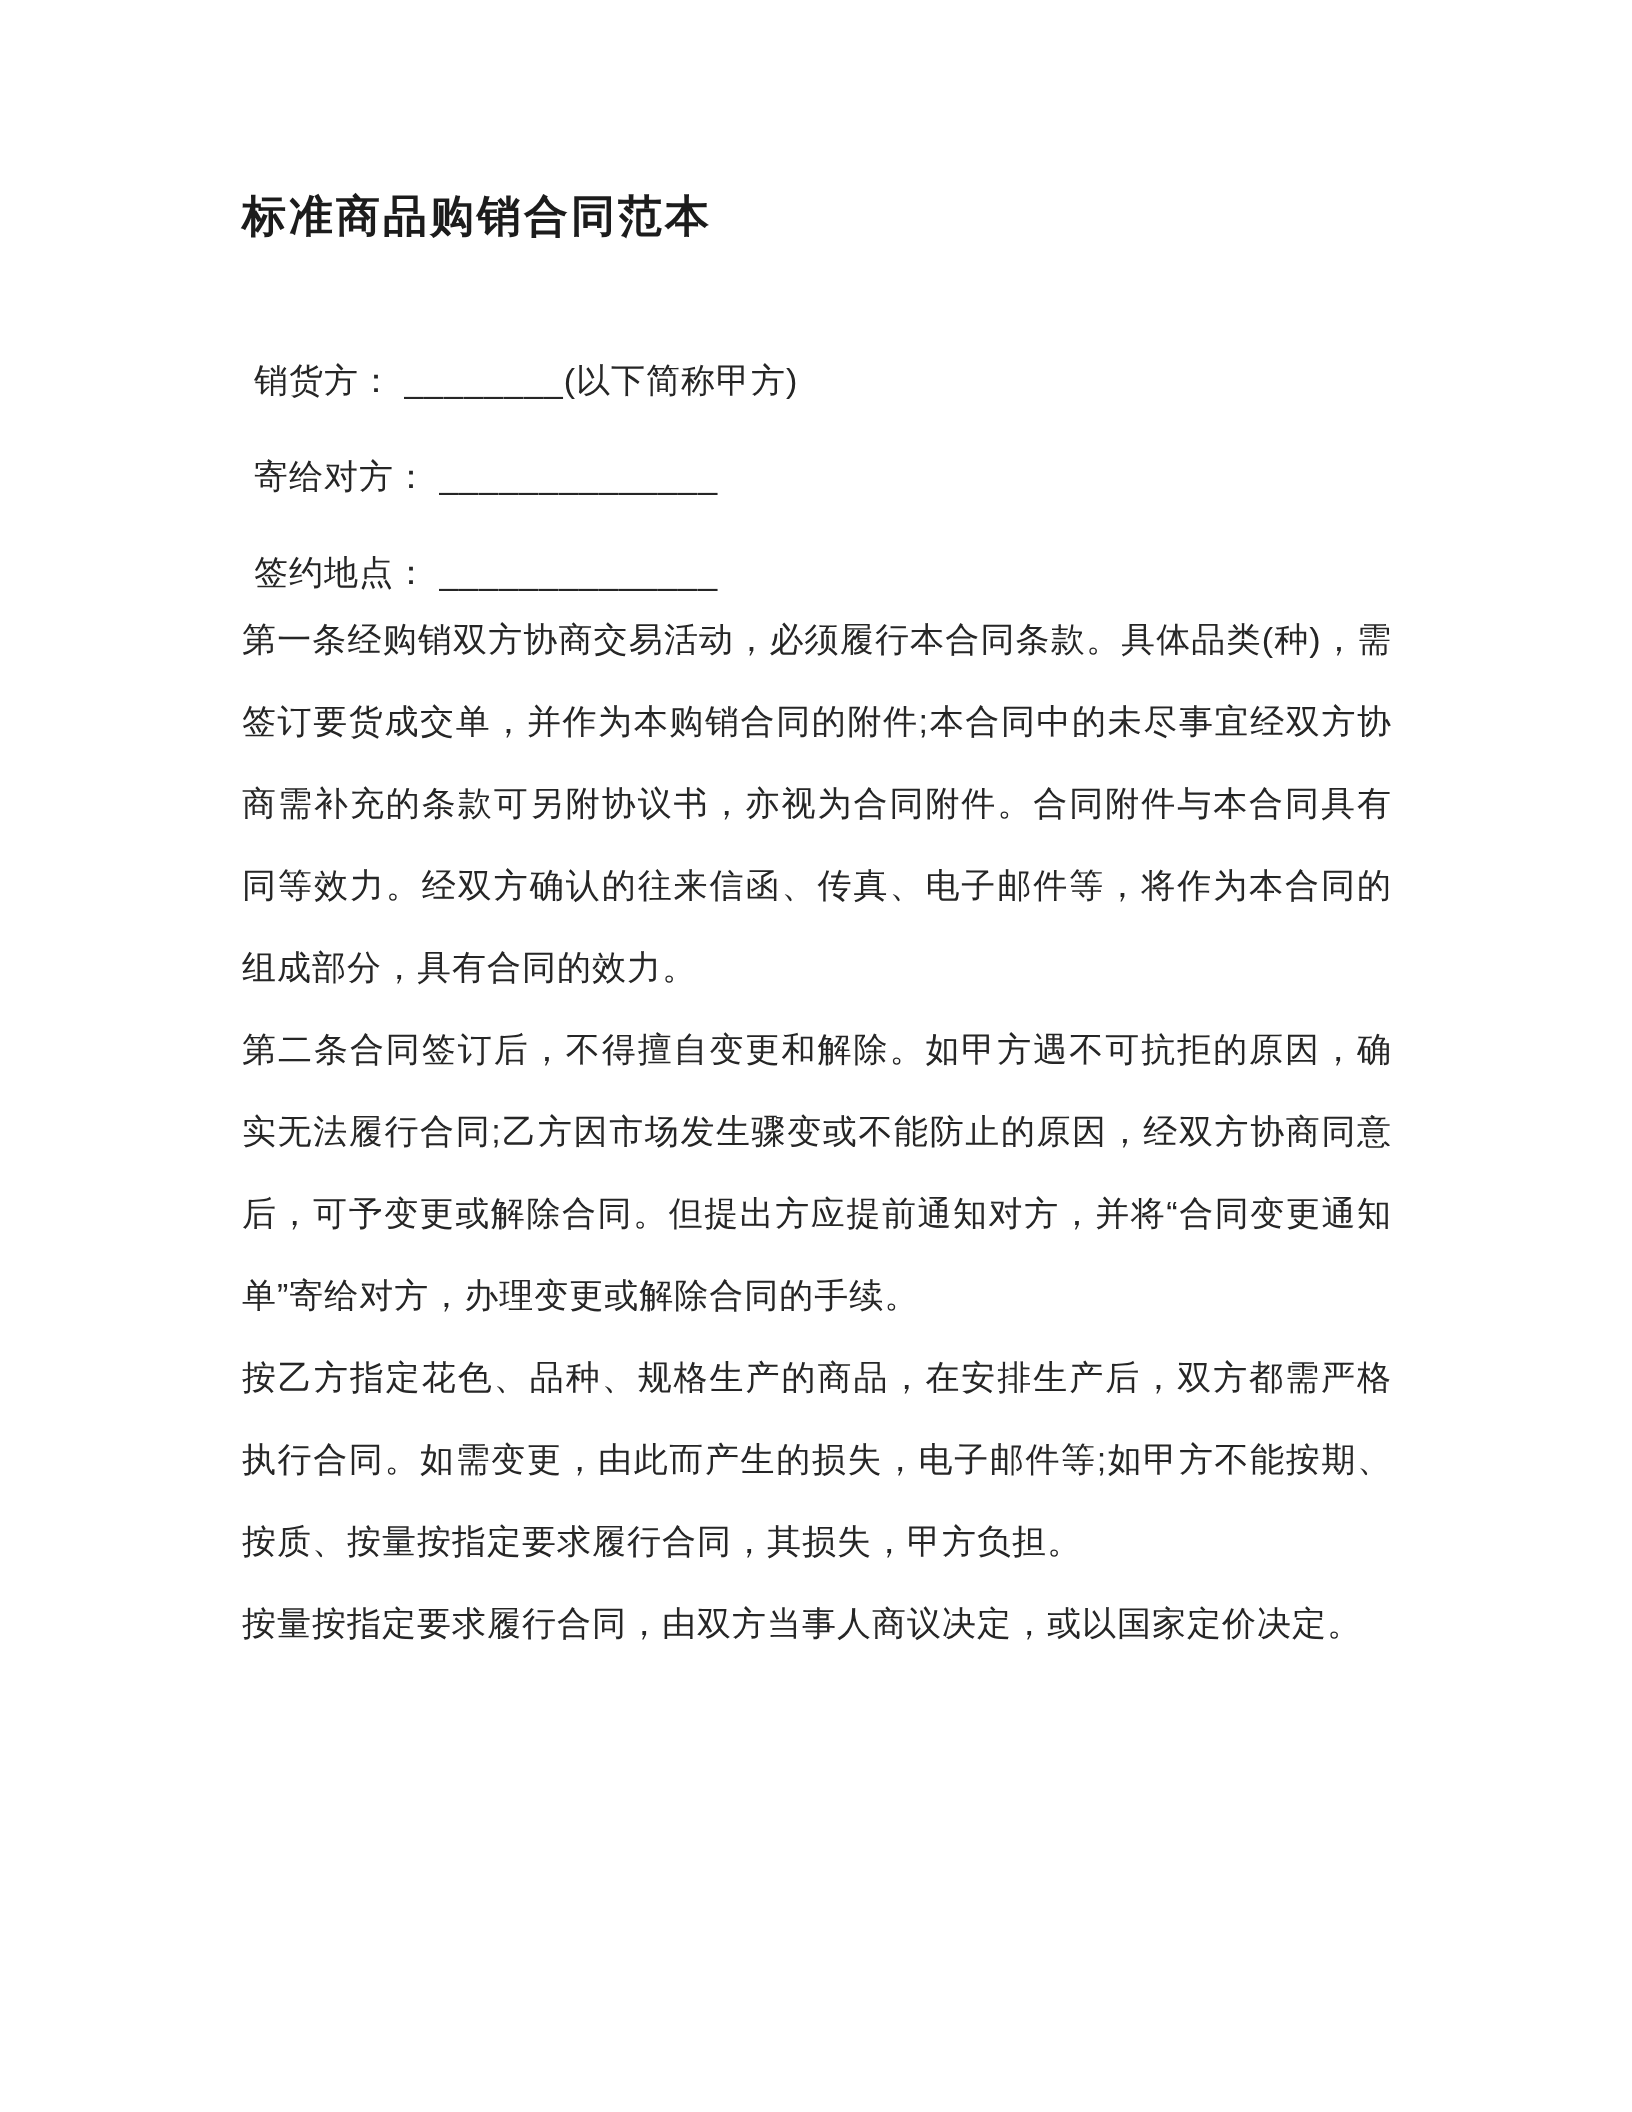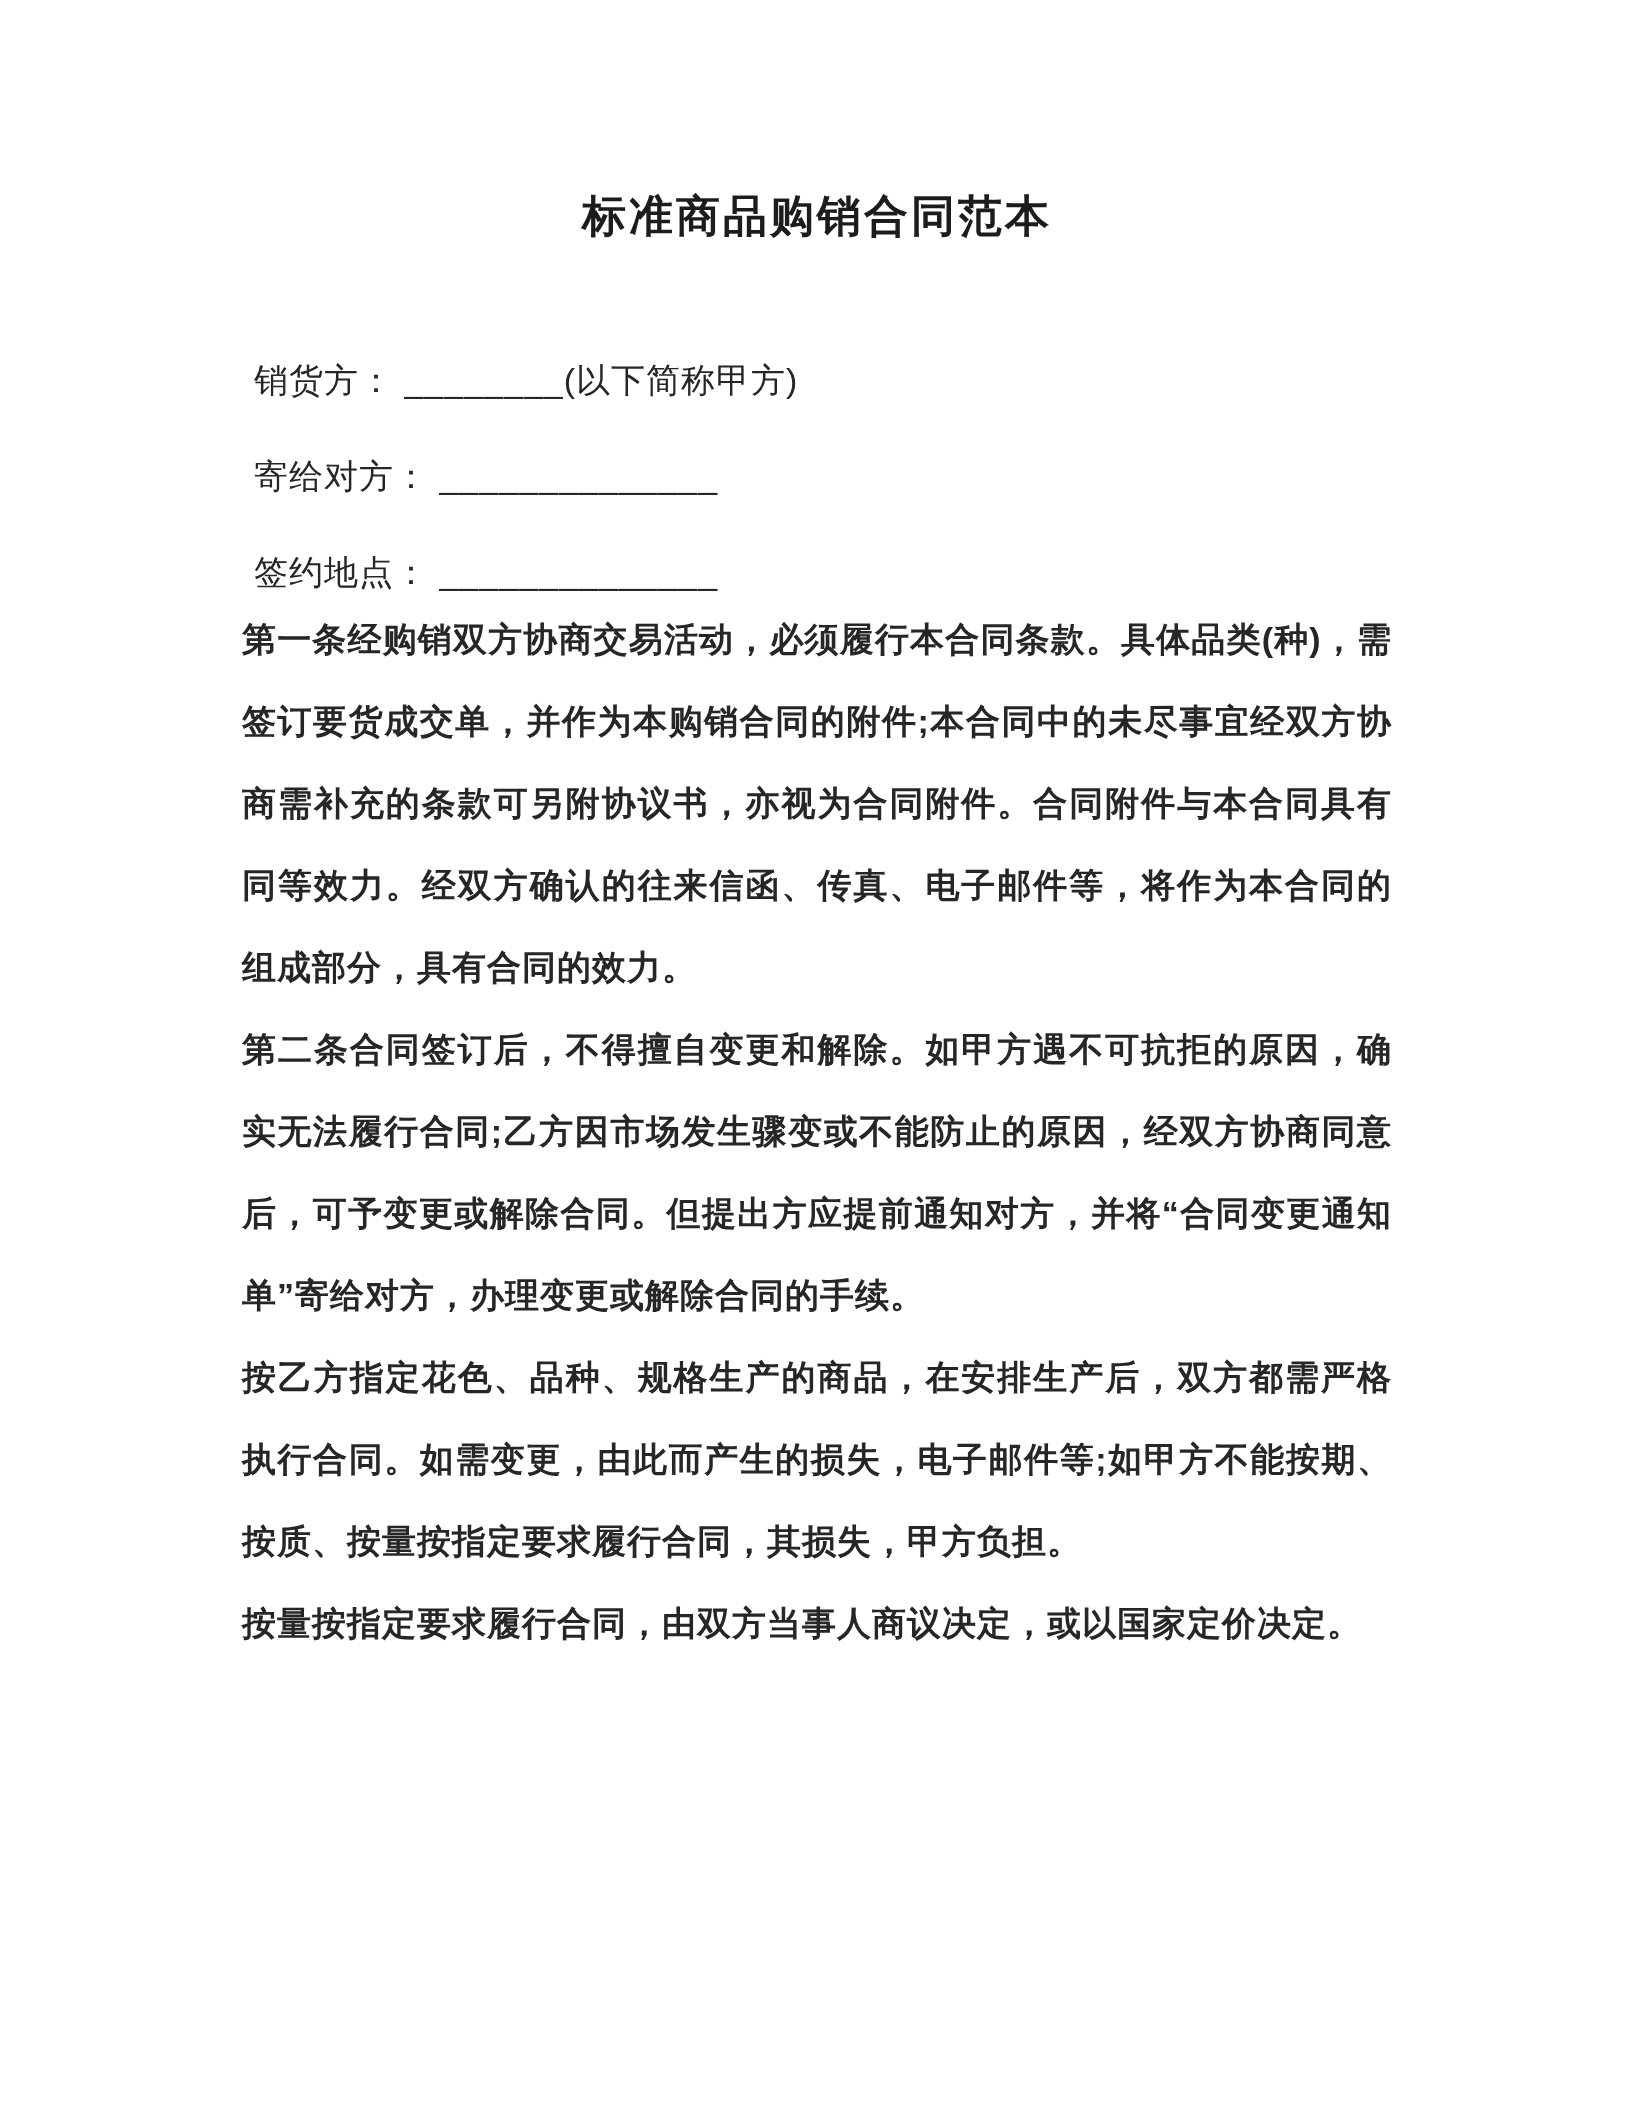--- a/index.html
+++ b/index.html
@@ -11,21 +11,21 @@
     font-family: "Liberation Sans", "DejaVu Sans", sans-serif;
     color: #262626;
   }
   .page {
     width: 1632px;
     height: 2112px;
     background: #ffffff;
     padding: 190px 240px 0 242px;
   }
   .doc-title {
-    text-align: center;
+    text-align: left;
     font-size: 44px;
     line-height: 52px;
     font-weight: 700;
     letter-spacing: 3px;
     color: #1c1c1c;
     margin: 0 0 96px 0;
   }
   .fields p {
     margin: 12px;
     font-size: 34px;
@@ -39,21 +39,20 @@
   }
   .paragraphs p {
     margin: 0;
     font-size: 34px;
     line-height: 82px;
     letter-spacing: 1px;
     text-align: justify;
     text-justify: inter-ideograph;
     color: #262626;
     word-break: break-all;
-    font-weight: bold;
   }
 </style>
 </head>
 <body>
 
 <div class="page">
 
   <h1 class="doc-title">标准商品购销合同范本</h1>
 
   <div class="fields">

